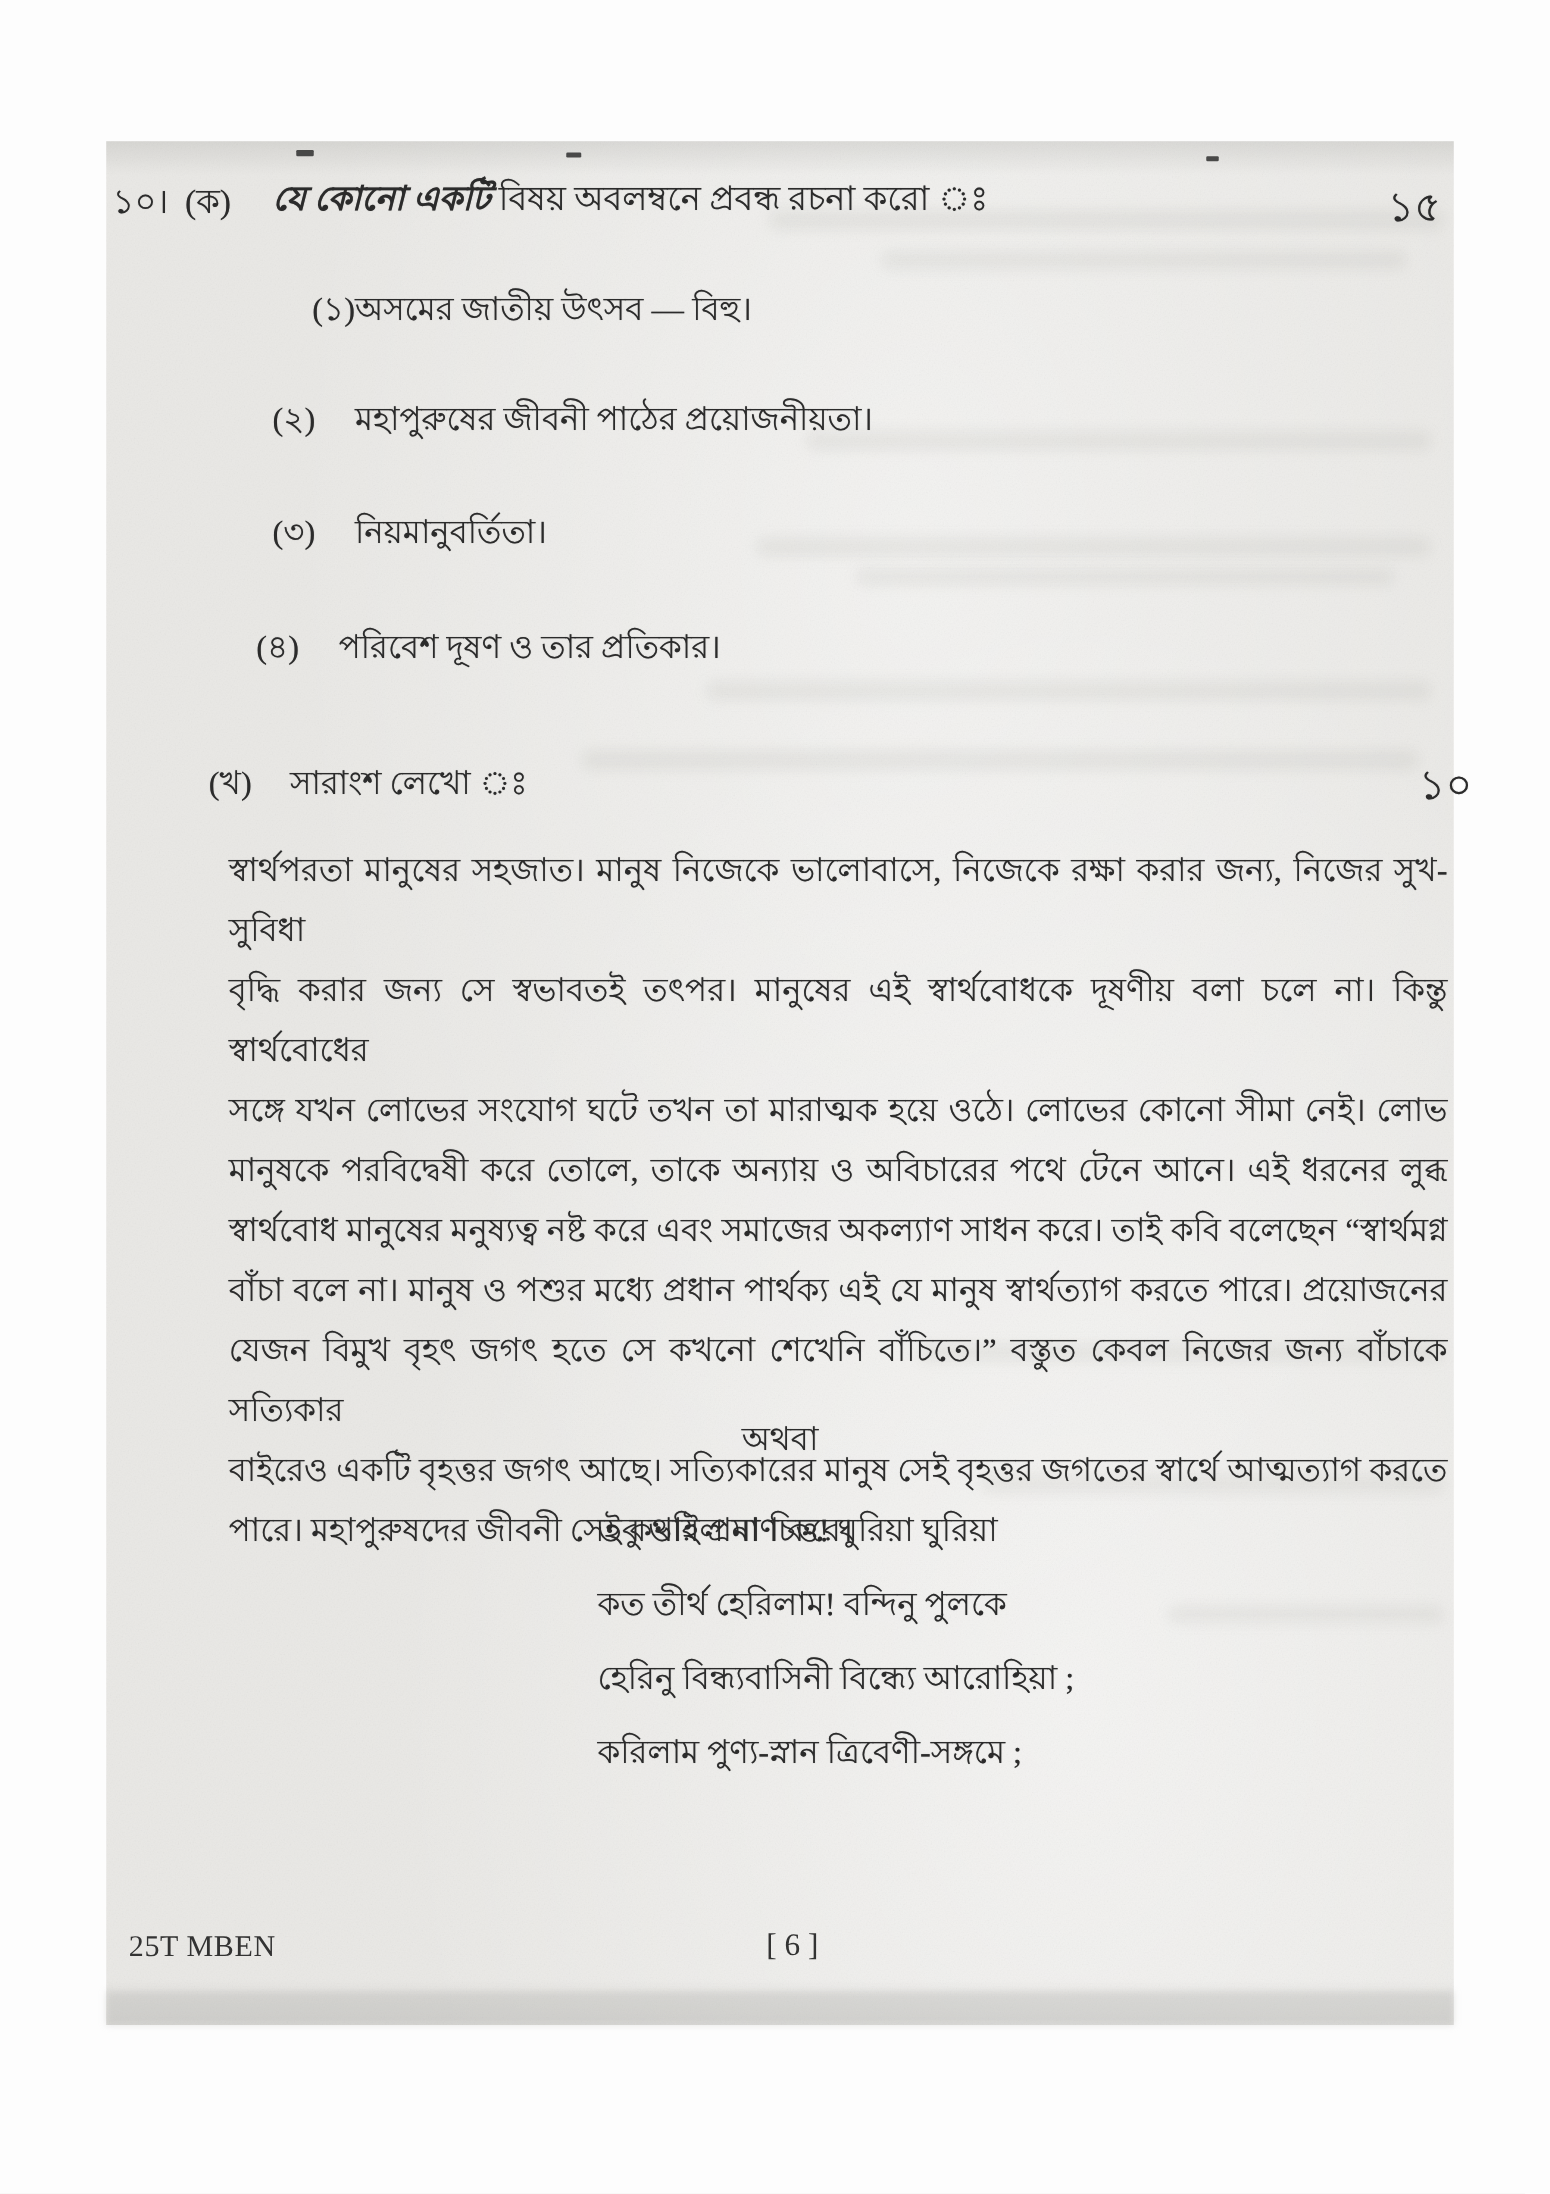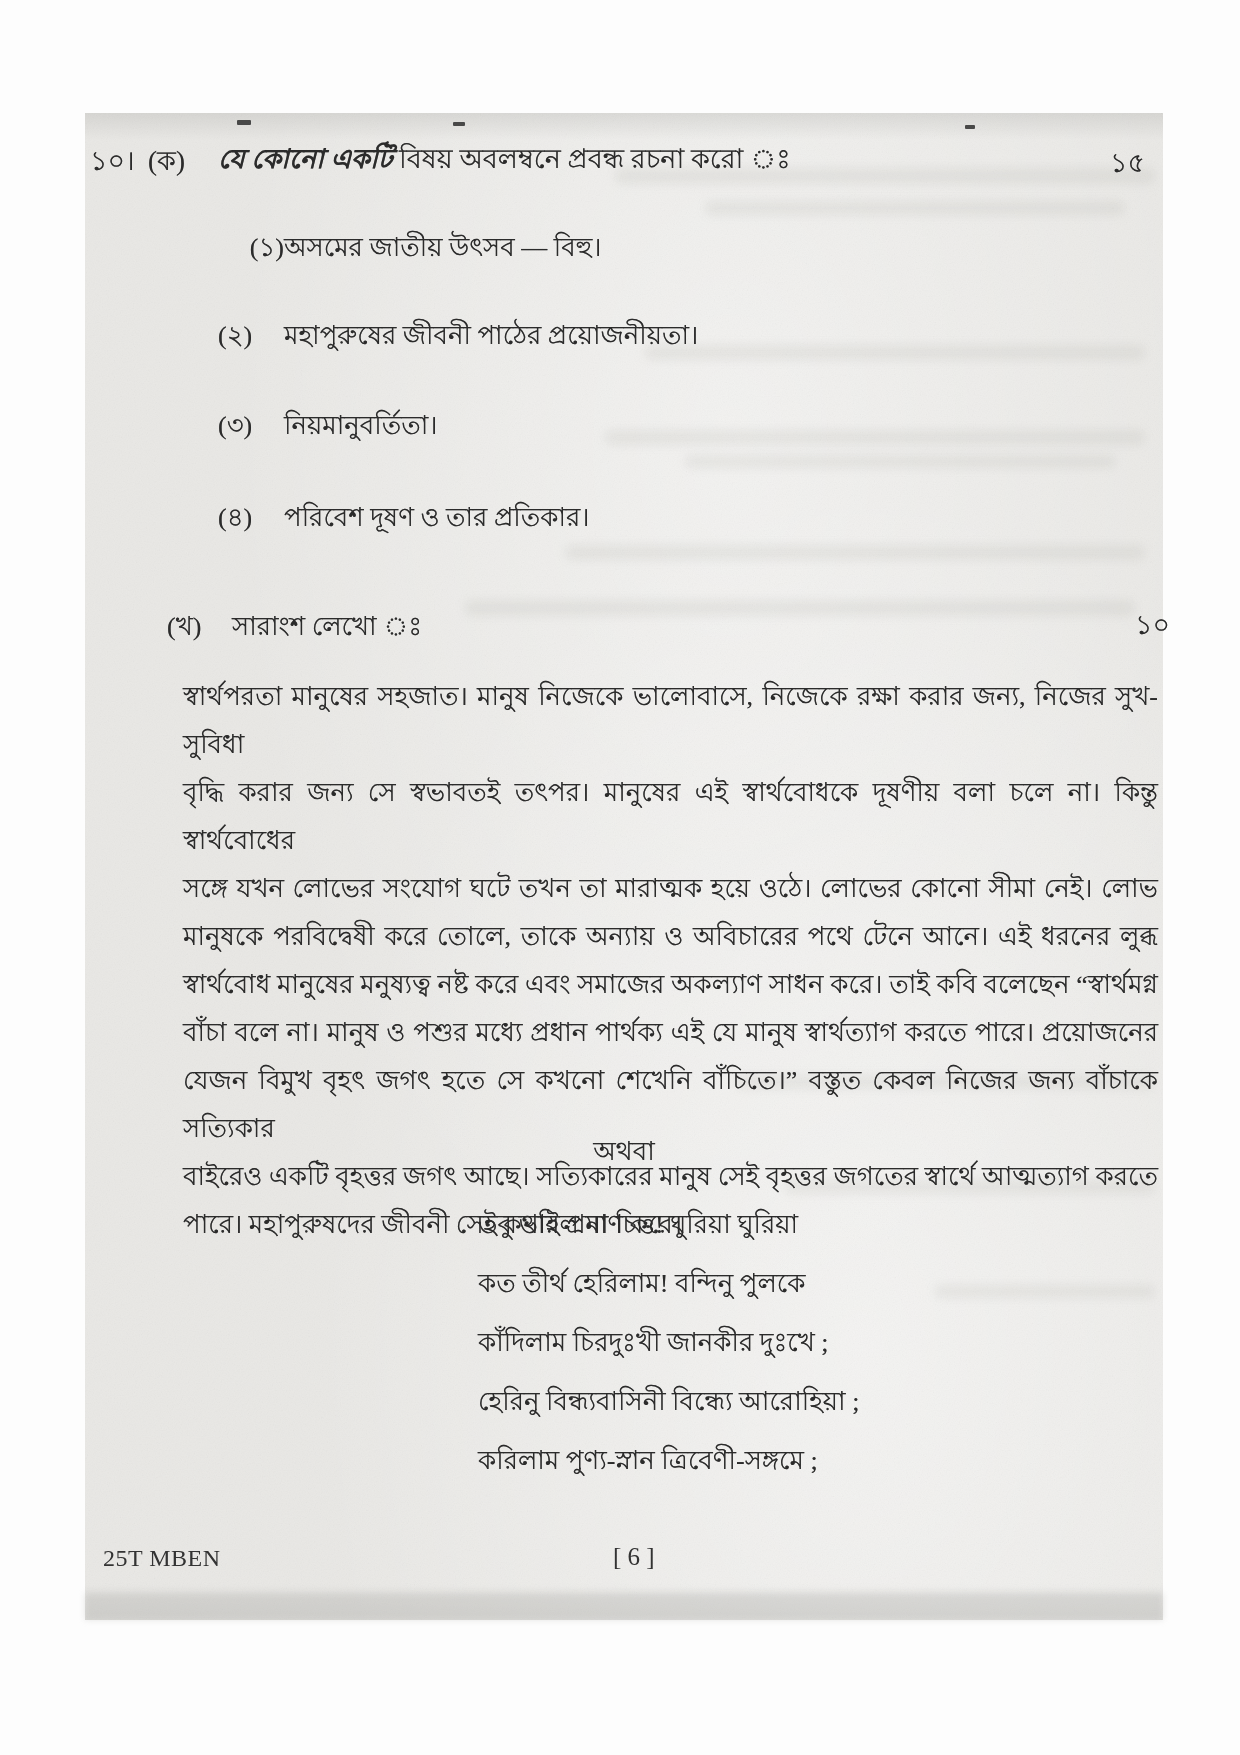--- a/index.html
+++ b/index.html
@@ -18,21 +18,21 @@
       radial-gradient(ellipse at 60% 22%, rgba(255,255,255,0.45), rgba(0,0,0,0) 55%),
       radial-gradient(ellipse at 72% 82%, rgba(255,255,255,0.50), rgba(0,0,0,0) 50%),
       #e9e8e5;
     color:#2b2b2b;
   }
   .noise{position:absolute;left:0;top:0;pointer-events:none;}
   .abs{position:absolute;}
   .bn{font-size:26px;line-height:1.3;color:#2b2b2b;text-shadow:0 0 0.6px rgba(40,40,40,0.55);}
   .hdr{font-size:27px;}
   .em-it{font-style:italic;font-weight:bold;}
-  .marks{font-size:27px;}
+  .marks{font-size:33px;}
   .topic .t-num{display:inline-block;width:66px;}
   .passage-line{
     width:975px;font-size:26px;line-height:48px;
     text-align:justify;text-align-last:justify;
     white-space:normal;
   }
   .passage-line.last{text-align-last:left;}
   .poem-line{font-size:26px;line-height:59px;white-space:pre;}
   .or-label{width:1078px;text-align:center;font-size:26px;}
   .footer-code{font-size:24px;letter-spacing:0.5px;color:#333;}
@@ -83,21 +83,21 @@
 
   <div class="abs bn topic" style="left:133px;top:118px;text-align:right;">
     <span class="t-num">(১)</span><span>অসমের জাতীয় উৎসব — বিহু।</span>
   </div>
   <div class="abs bn topic" style="left:133px;top:206px;">
     <span class="t-num">(২)</span><span>মহাপুরুষের জীবনী পাঠের প্রয়োজনীয়তা।</span>
   </div>
   <div class="abs bn topic" style="left:133px;top:296px;">
     <span class="t-num">(৩)</span><span>নিয়মানুবর্তিতা।</span>
   </div>
-  <div class="abs bn topic" style="left:133px;top:388px;">
+  <div class="abs bn topic" style="left:120px;top:388px;">
     <span class="t-num">(৪)</span><span>পরিবেশ দূষণ ও তার প্রতিকার।</span>
   </div>
 
   <div class="abs bn" style="left:82px;top:497px;">(খ)</div>
   <div class="abs bn" style="left:147px;top:497px;">সারাংশ লেখো ঃ</div>
   <div class="abs bn marks" style="left:1050px;top:495px;">১০</div>
 
   <div class="abs" style="left:98px;top:560px;">
     <div class="bn passage-line">স্বার্থপরতা মানুষের সহজাত। মানুষ নিজেকে ভালোবাসে, নিজেকে রক্ষা করার জন্য, নিজের সুখ-সুবিধা</div>
     <div class="bn passage-line">বৃদ্ধি করার জন্য সে স্বভাবতই তৎপর। মানুষের এই স্বার্থবোধকে দূষণীয় বলা চলে না। কিন্তু স্বার্থবোধের</div>
@@ -108,21 +108,20 @@
     <div class="bn passage-line">যেজন বিমুখ বৃহৎ জগৎ হতে সে কখনো শেখেনি বাঁচিতে।” বস্তুত কেবল নিজের জন্য বাঁচাকে সত্যিকার</div>
     <div class="bn passage-line">বাইরেও একটি বৃহত্তর জগৎ আছে। সত্যিকারের মানুষ সেই বৃহত্তর জগতের স্বার্থে আত্মত্যাগ করতে</div>
     <div class="bn passage-line last">পারে। মহাপুরুষদের জীবনী সেই কথাই প্রমাণ করে।</div>
   </div>
 
   <div class="abs bn or-label" style="left:0;top:1022px;">অথবা</div>
 
   <div class="abs" style="left:393px;top:1082px;">
     <div class="bn poem-line">তবু ভরিল না চিত্ত! ঘুরিয়া ঘুরিয়া</div>
     <div class="bn poem-line">কত তীর্থ হেরিলাম! বন্দিনু পুলকে</div>
-    <div class="bn poem-line">কাঁদিলাম চিরদুঃখী জানকীর দুঃখে ;</div>
     <div class="bn poem-line">হেরিনু বিন্ধ্যবাসিনী বিন্ধ্যে আরোহিয়া ;</div>
     <div class="bn poem-line">করিলাম পুণ্য-স্নান ত্রিবেণী-সঙ্গমে ;</div>
   </div>
 
   <div class="abs footer-code" style="left:18px;top:1432px;">25T MBEN</div>
   <div class="abs footer-page" style="left:528px;top:1430px;">[ 6 ]</div>
 
 </div>
 
 </body></html>

